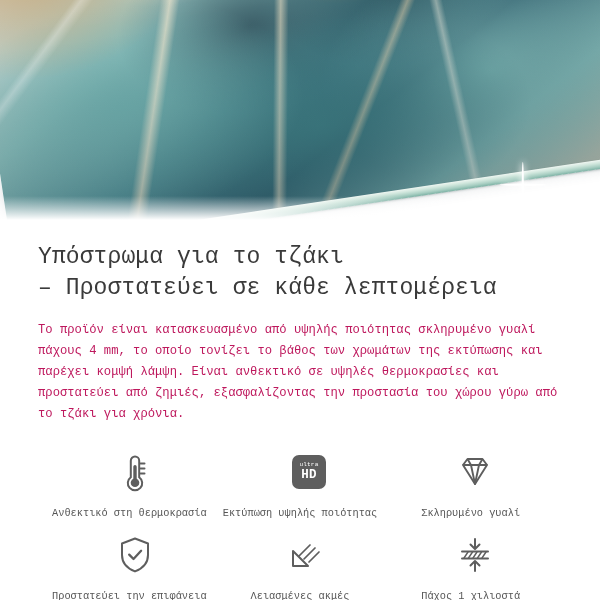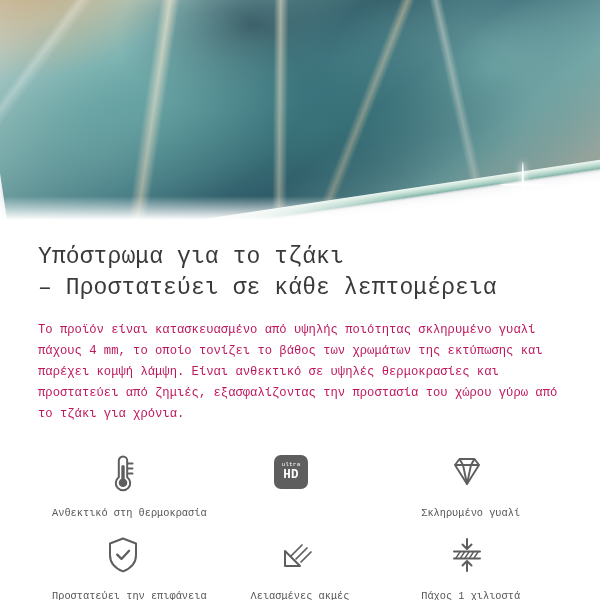--- a/index.html
+++ b/index.html
@@ -194,21 +194,21 @@
     display: flex;
     flex-direction: column;
     align-items: center;
     text-align: center;
   }
   .feature-icon {
     width: 52px;
     height: 50px;
     display: flex;
     align-items: center;
-    justify-content: flex-start;
+    justify-content: flex-end;
     margin-bottom: 9px;
   }
   .feature-label {
     font-size: 10.3px;
     color: #555555;
     line-height: 14px;
     max-width: 170px;
   }
   svg { display: block; }
   .hd-badge {
@@ -283,20 +283,21 @@
         <div class="feature-label">Ανθεκτικό στη θερμοκρασία</div>
       </div>
 
       <div class="feature">
         <div class="feature-icon">
           <div class="hd-badge">
             <span class="ultra">ultra</span>
             <span class="hd">HD</span>
           </div>
         </div>
+        <div class="feature-label">Εκτύπωση υψηλής ποιότητας</div>
       </div>
 
       <div class="feature">
         <div class="feature-icon">
           <svg width="44" height="40" viewBox="0 0 44 40">
             <g fill="none" stroke="#5e5e5e" stroke-width="1.9" stroke-linejoin="round">
               <path d="M10 13 H34 L22 32 Z"></path>
               <path d="M10 13 L14.5 7 H29.5 L34 13"></path>
               <path d="M14.5 7 L18 13 L22 32 L26 13 L29.5 7"></path>
               <path d="M10 13 L18 13 M26 13 L34 13"></path>

